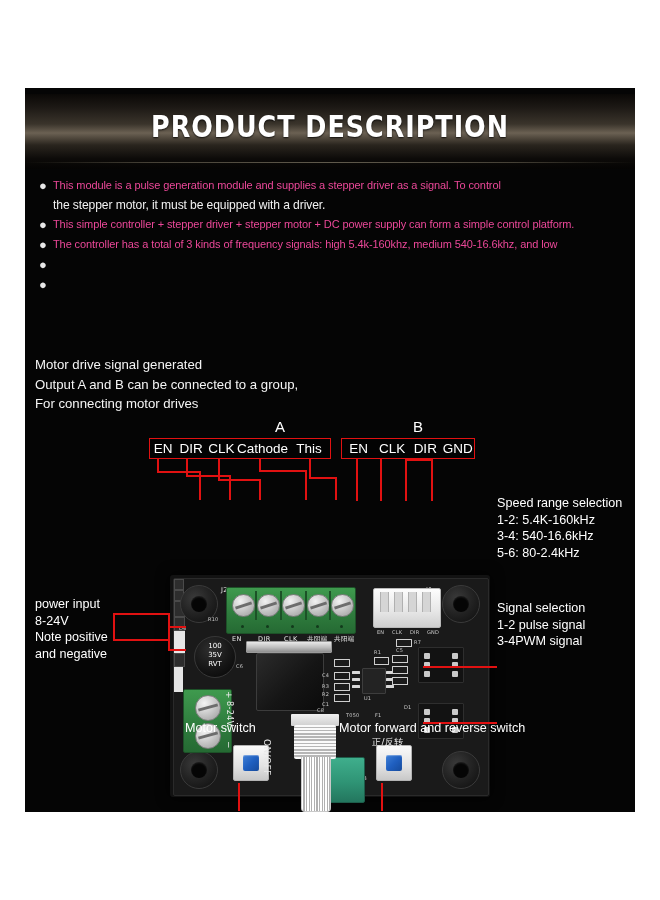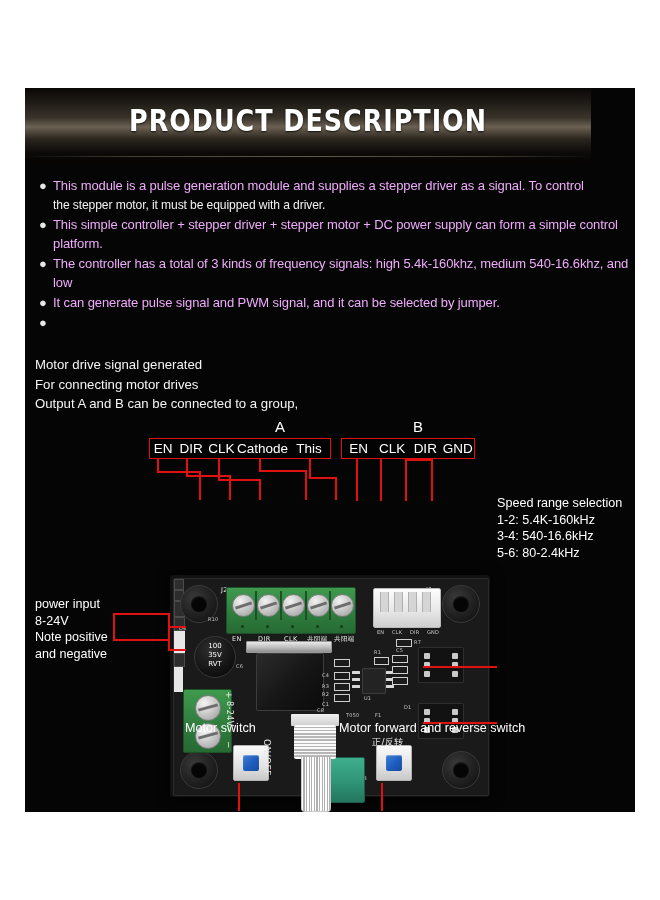--- a/index.html
+++ b/index.html
@@ -23,22 +23,22 @@
     width: 610px;
     height: 724px;
     background: #050505;
     overflow: hidden;
   }
 
   
   #banner {
     position: absolute;
     left: 0;
-    top: 0;
-    width: 566px;
+    top: 6px;
+    width: 610px;
     height: 75px;
     background:
       linear-gradient(to bottom,
         #0a0806 0%,
         #1d1915 18%,
         #3a342b 40%,
         #6b6153 52%,
         #2a251e 68%,
         #0d0b09 86%,
         #050403 100%);
@@ -79,22 +79,22 @@
   .bullet-dot {
     flex: 0 0 auto;
     width: 14px;
     color: #e8e8e8;
     font-size: 13px;
     line-height: 19px;
     text-align: left;
     padding-left: 2px;
   }
   .bullet-text {
-    color: #f0abfc;
-    font-size: 13px;
+    color: #ec4899;
+    font-size: 11px;
     line-height: 19px;
     letter-spacing: -0.1px;
   }
   .bullet-cont {
     color: #f2f2f2;
     font-size: 12.1px;
     line-height: 19px;
     padding-left: 16px;
     letter-spacing: -0.1px;
   }
@@ -428,33 +428,32 @@
       <div class="bullet-text">This simple controller + stepper driver + stepper motor + DC power supply can form a simple control platform.</div>
     </div>
 
     <div class="bullet-row">
       <div class="bullet-dot">●</div>
       <div class="bullet-text">The controller has a total of 3 kinds of frequency signals: high 5.4k-160khz, medium 540-16.6khz, and low</div>
     </div>
 
     <div class="bullet-row">
       <div class="bullet-dot">●</div>
-      <div class="bullet-text">It can generate pulse signal and PWM signal, and it can be selected by jumper.</div>
     </div>
 
     <div class="bullet-row">
       <div class="bullet-dot">●</div>
     </div>
 
   </div>
 
   <div id="intro">
     <div>Motor drive signal generated</div>
+    <div>Output A and B can be connected to a group,</div>
     <div>For connecting motor drives</div>
-    <div>Output A and B can be connected to a group,</div>
   </div>
 
   <div class="group-letter" style="left:250px; top:330px;">A</div>
   <div class="group-letter" style="left:388px; top:330px;">B</div>
 
   <div class="pin-strip" style="left:124px; top:350px; width:182px;">
     <span style="width:28px;">EN</span>
     <span style="width:32px;">DIR</span>
     <span style="width:33px;">CLK</span>
     <span style="width:54px;">Cathode</span>
@@ -651,20 +650,25 @@
   <div class="rl rl-h" style="left:143px; top:538px; width:18px;"></div>
 
   <div class="anno anno-lines" style="left:472px; top:407px;">
     <div>Speed range selection</div>
     <div>1-2: 5.4K-160kHz</div>
     <div>3-4: 540-16.6kHz</div>
     <div>5-6: 80-2.4kHz</div>
   </div>
   <div class="rl rl-h" style="left:398px; top:578px; width:74px;"></div>
 
+  <div class="anno anno-lines" style="left:472px; top:512px;">
+    <div>Signal selection</div>
+    <div>1-2 pulse signal</div>
+    <div>3-4PWM signal</div>
+  </div>
   <div class="rl rl-h" style="left:398px; top:634px; width:74px;"></div>
 
   <div class="rl rl-v" style="left:213px; top:695px; height:28px;"></div>
   <div class="anno" style="left:160px; top:632px;">Motor switch</div>
 
   <div class="rl rl-v" style="left:356px; top:695px; height:28px;"></div>
   <div class="anno" style="left:314px; top:632px;">Motor forward and reverse switch</div>
 
 </div>
 

